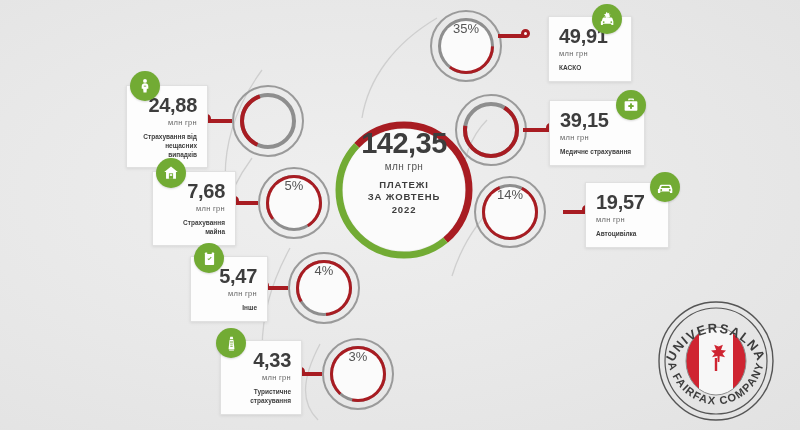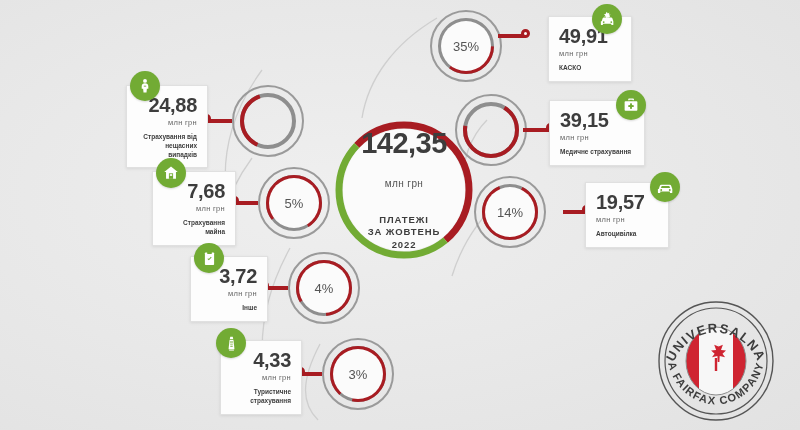--- a/index.html
+++ b/index.html
@@ -43,21 +43,21 @@
   }
   .hub-inner {
     position: absolute;
     left: 11px; top: 11px;
     width: 122px; height: 122px;
     border-radius: 50%;
     background: #fbfbfb;
     display: flex;
     flex-direction: column;
     align-items: center;
-    justify-content: space-between;
+    justify-content: flex-start;
     text-align: center;
   }
   .hub-value {
     font-size: 29px;
     font-weight: bold;
     color: #3d3d3d;
     letter-spacing: -0.5px;
     line-height: 1;
   }
   .hub-unit {
@@ -93,21 +93,20 @@
     left: 6px; top: 6px;
     width: 60px; height: 60px;
   }
   .seg-inner {
     position: absolute;
     left: 11px; top: 11px;
     width: 50px; height: 50px;
     border-radius: 50%;
     background: #fbfbfb;
     display: flex;
-    align-items: center;
     justify-content: center;
   }
   .seg-pct {
     font-size: 13px;
     color: #555;
     font-weight: normal;
   }
 
   
   .stub {
@@ -350,21 +349,21 @@
       <circle cx="30" cy="30" r="26" fill="none" stroke="#a81c22" stroke-width="4" stroke-dasharray="134 29" stroke-dashoffset="-108" transform="rotate(-90 30 30)"></circle>
     </svg>
     <div class="seg-inner">
       <span class="seg-pct">4%</span>
     </div>
   </div>
   <div class="stub" style="left:264px; top:286px; width:24px;">
     <span class="stub-dot" style="left:-4px;"></span>
   </div>
   <div class="card align-right" style="left:190px; top:256px; width:78px; min-height:56px;">
-    <div class="card-value">3,72</div>
+    <div class="card-value">5,47</div>
     <div class="card-unit">млн грн</div>
     <div class="card-name">Інше</div>
   </div>
   <div class="badge" style="left:194px; top:243px;">
     <svg width="17" height="17" viewBox="0 0 24 24" xmlns="http://www.w3.org/2000/svg" fill="#ffffff">
       <path d="M6.6 3.6h10.8c.6 0 1.1.5 1.1 1.1v15.4c0 .6-.5 1.1-1.1 1.1H6.6c-.6 0-1.1-.5-1.1-1.1V4.7c0-.6.5-1.1 1.1-1.1z"></path>
       <path d="M9.4 2h5.2c.4 0 .7.3.7.7v2.1c0 .4-.3.7-.7.7H9.4c-.4 0-.7-.3-.7-.7V2.7c0-.4.3-.7.7-.7z" fill="#72ab34"></path>
       <path d="M11 14.6l-1.9-1.9 1-1 .9.9 3-3 1 1z" fill="#72ab34"></path>
     </svg>
   </div>

